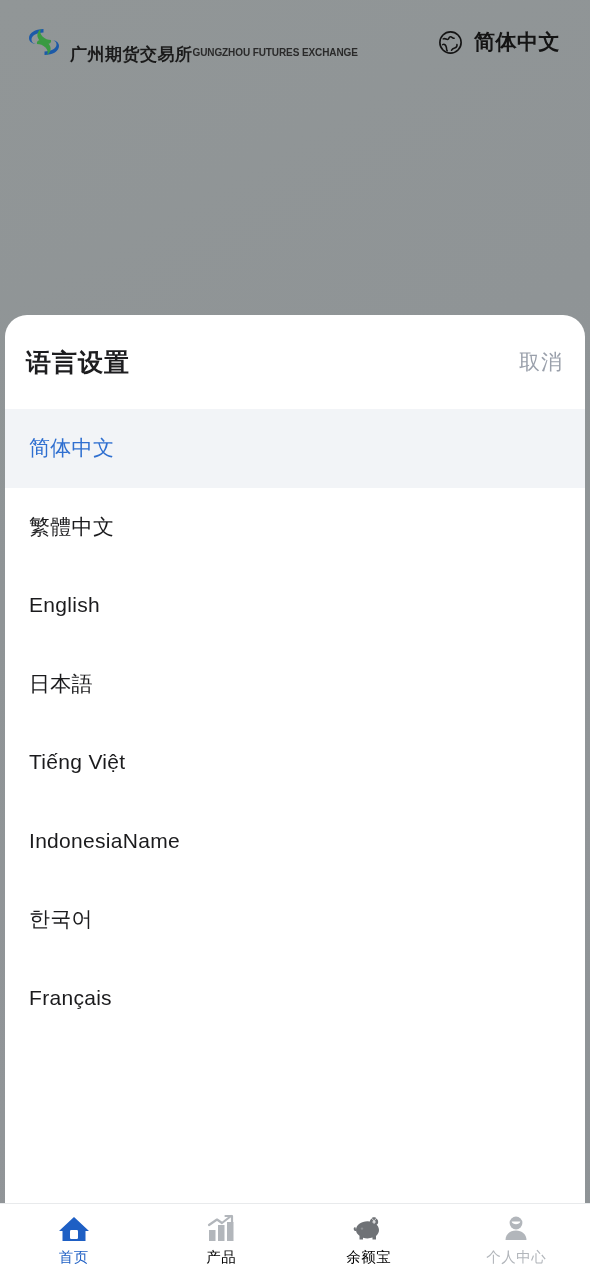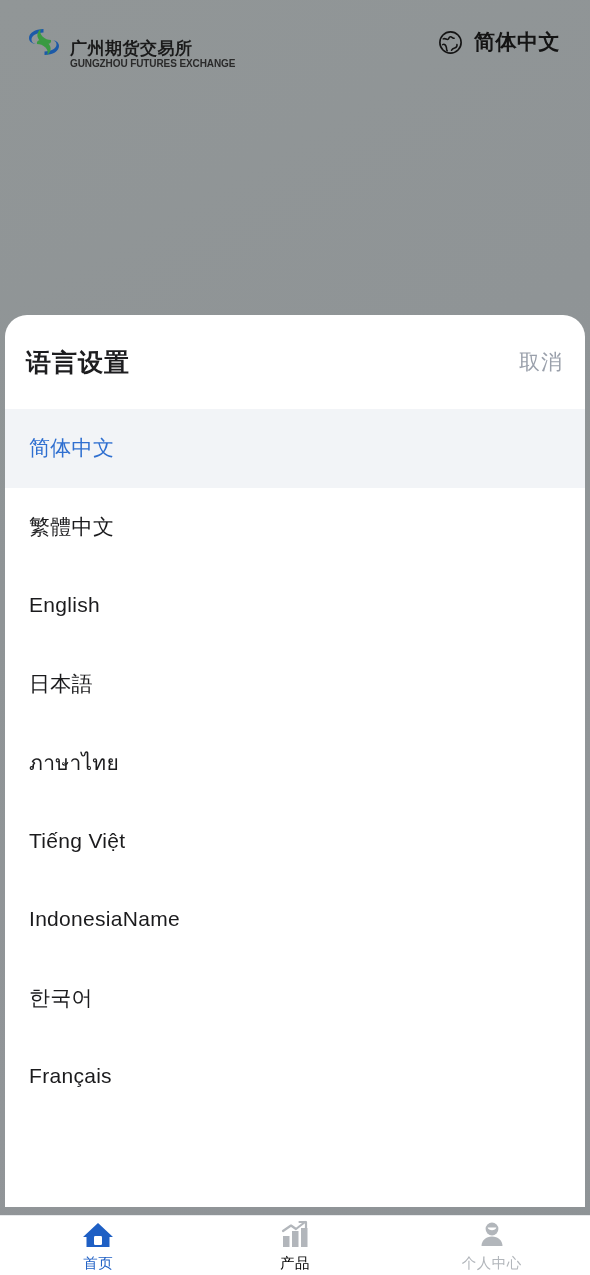--- a/index.html
+++ b/index.html
@@ -21,21 +21,21 @@
 
   
   #app-header {
     position:absolute; top:0; left:0; right:0;
     height:84px;
     display:flex; align-items:center; justify-content:space-between;
     padding:0 30px 0 26px;
   }
   .brand { display:flex; align-items:center; gap:8px; }
   .brand-mark { width:36px; height:34px; flex:none; display:block; }
-  .brand-text { display:flex; flex-direction:column; line-height:1;margin-top:24px; }
+  .brand-text { display:flex; line-height:1;margin-top:24px; }
   .brand-cn {
     font-size:17px; font-weight:bold; color:#1a1a1a;
     letter-spacing:0.5px; white-space:nowrap;
   }
   .brand-en {
     font-size:10px; font-weight:bold; color:#2a2a2a;
     letter-spacing:-0.1px; white-space:nowrap; margin-top:2px;
   }
   .lang-switch {
     display:flex; align-items:center; gap:11px;
@@ -85,21 +85,21 @@
     letter-spacing:0.3px;
   }
   .lang-item.selected {
     background:#f2f4f7;
     color:#2f6fd0;
   }
 
   
   #tabbar {
     position:absolute; left:0; right:0; bottom:0;
-    height:60px;
+    height:72px;
     background:#ffffff;
     border-top:1px solid #e8eaec;
     display:flex;
   }
   .tab {
     flex:1 1 0;
     display:flex; flex-direction:column;
     align-items:center; justify-content:center;
     gap:3px;
     cursor:pointer;
@@ -157,23 +157,20 @@
       <div class="lang-item">
         <span>繁體中文</span>
       </div>
       <div class="lang-item">
         <span>English</span>
       </div>
       <div class="lang-item">
         <span>日本語</span>
       </div>
       <div class="lang-item">
-        <span>ภาษาไทย</span>
-      </div>
-      <div class="lang-item">
         <span>Tiếng Việt</span>
       </div>
       <div class="lang-item">
         <span>IndonesiaName</span>
       </div>
       <div class="lang-item">
         <span>한국어</span>
       </div>
       <div class="lang-item">
         <span>Français</span>
@@ -195,20 +192,31 @@
     <svg class="tab-icon" viewBox="0 0 34 32">
       <rect x="5" y="17" width="6.5" height="11" fill="#b2b6bb"></rect>
       <rect x="14" y="12" width="6.5" height="16" fill="#b2b6bb"></rect>
       <rect x="23" y="9" width="6.5" height="19" fill="#b2b6bb"></rect>
       <path d="M5 12 L13 6.5 L18 10 L27 3" fill="none" stroke="#b2b6bb" stroke-width="2.2" stroke-linecap="round" stroke-linejoin="round"></path>
       <path d="M21.5 3 L28 3 L28 9" fill="none" stroke="#b2b6bb" stroke-width="2.2" stroke-linecap="round" stroke-linejoin="round"></path>
     </svg>
     <span class="tab-label mid">产品</span>
   </div>
 
+  <div class="tab">
+    <svg class="tab-icon" viewBox="0 0 34 32">
+      <path d="M4 17 C4 11.8 9.2 8.2 15.5 8.2 C21.8 8.2 27 11.8 27 17 C27 19.4 25.8 21.5 24 23 L24 26.5 L20.5 26.5 L20.5 24.6 C19 25.1 17.3 25.4 15.5 25.4 C13.9 25.4 12.4 25.2 11 24.8 L11 26.5 L7.5 26.5 L7.5 22.7 C5.4 21.3 4 19.3 4 17 Z" fill="#6f7276"></path>
+      <path d="M3.6 14.5 C2.2 13.6 1.4 15 1.8 16.4 C2.1 17.6 3.2 18.2 4.2 18 Z" fill="#6f7276"></path>
+      <circle cx="10" cy="15.6" r="1.2" fill="#8d9094"></circle>
+      <path d="M22 5 C24.2 5 26.2 6.6 26.2 9 C26.2 11.1 24.3 12.6 22 12.6 C19.7 12.6 17.8 11.1 17.8 9 C17.8 6.6 19.8 5 22 5 Z" fill="#6f7276"></path>
+      <path d="M20.2 4.2 L23.8 4.2 L22.9 6.2 L21.1 6.2 Z" fill="#6f7276"></path>
+      <text x="22" y="10.8" font-size="6.5" fill="#ffffff" text-anchor="middle" font-family="'Liberation Sans',sans-serif">¥</text>
+    </svg>
+    <span class="tab-label mid">余额宝</span>
+  </div>
 
   <div class="tab">
     <svg class="tab-icon" viewBox="0 0 34 32">
       <circle cx="17" cy="10" r="6.4" fill="#b2b6bb"></circle>
       <path d="M12.6 8.6 C13.6 12.2 20.4 12.2 21.4 8.6 Z" fill="#ffffff"></path>
       <path d="M17 17.5 C23 17.5 27.5 21.5 27.5 27 L6.5 27 C6.5 21.5 11 17.5 17 17.5 Z" fill="#b2b6bb"></path>
     </svg>
     <span class="tab-label">个人中心</span>
   </div>
 </div>

